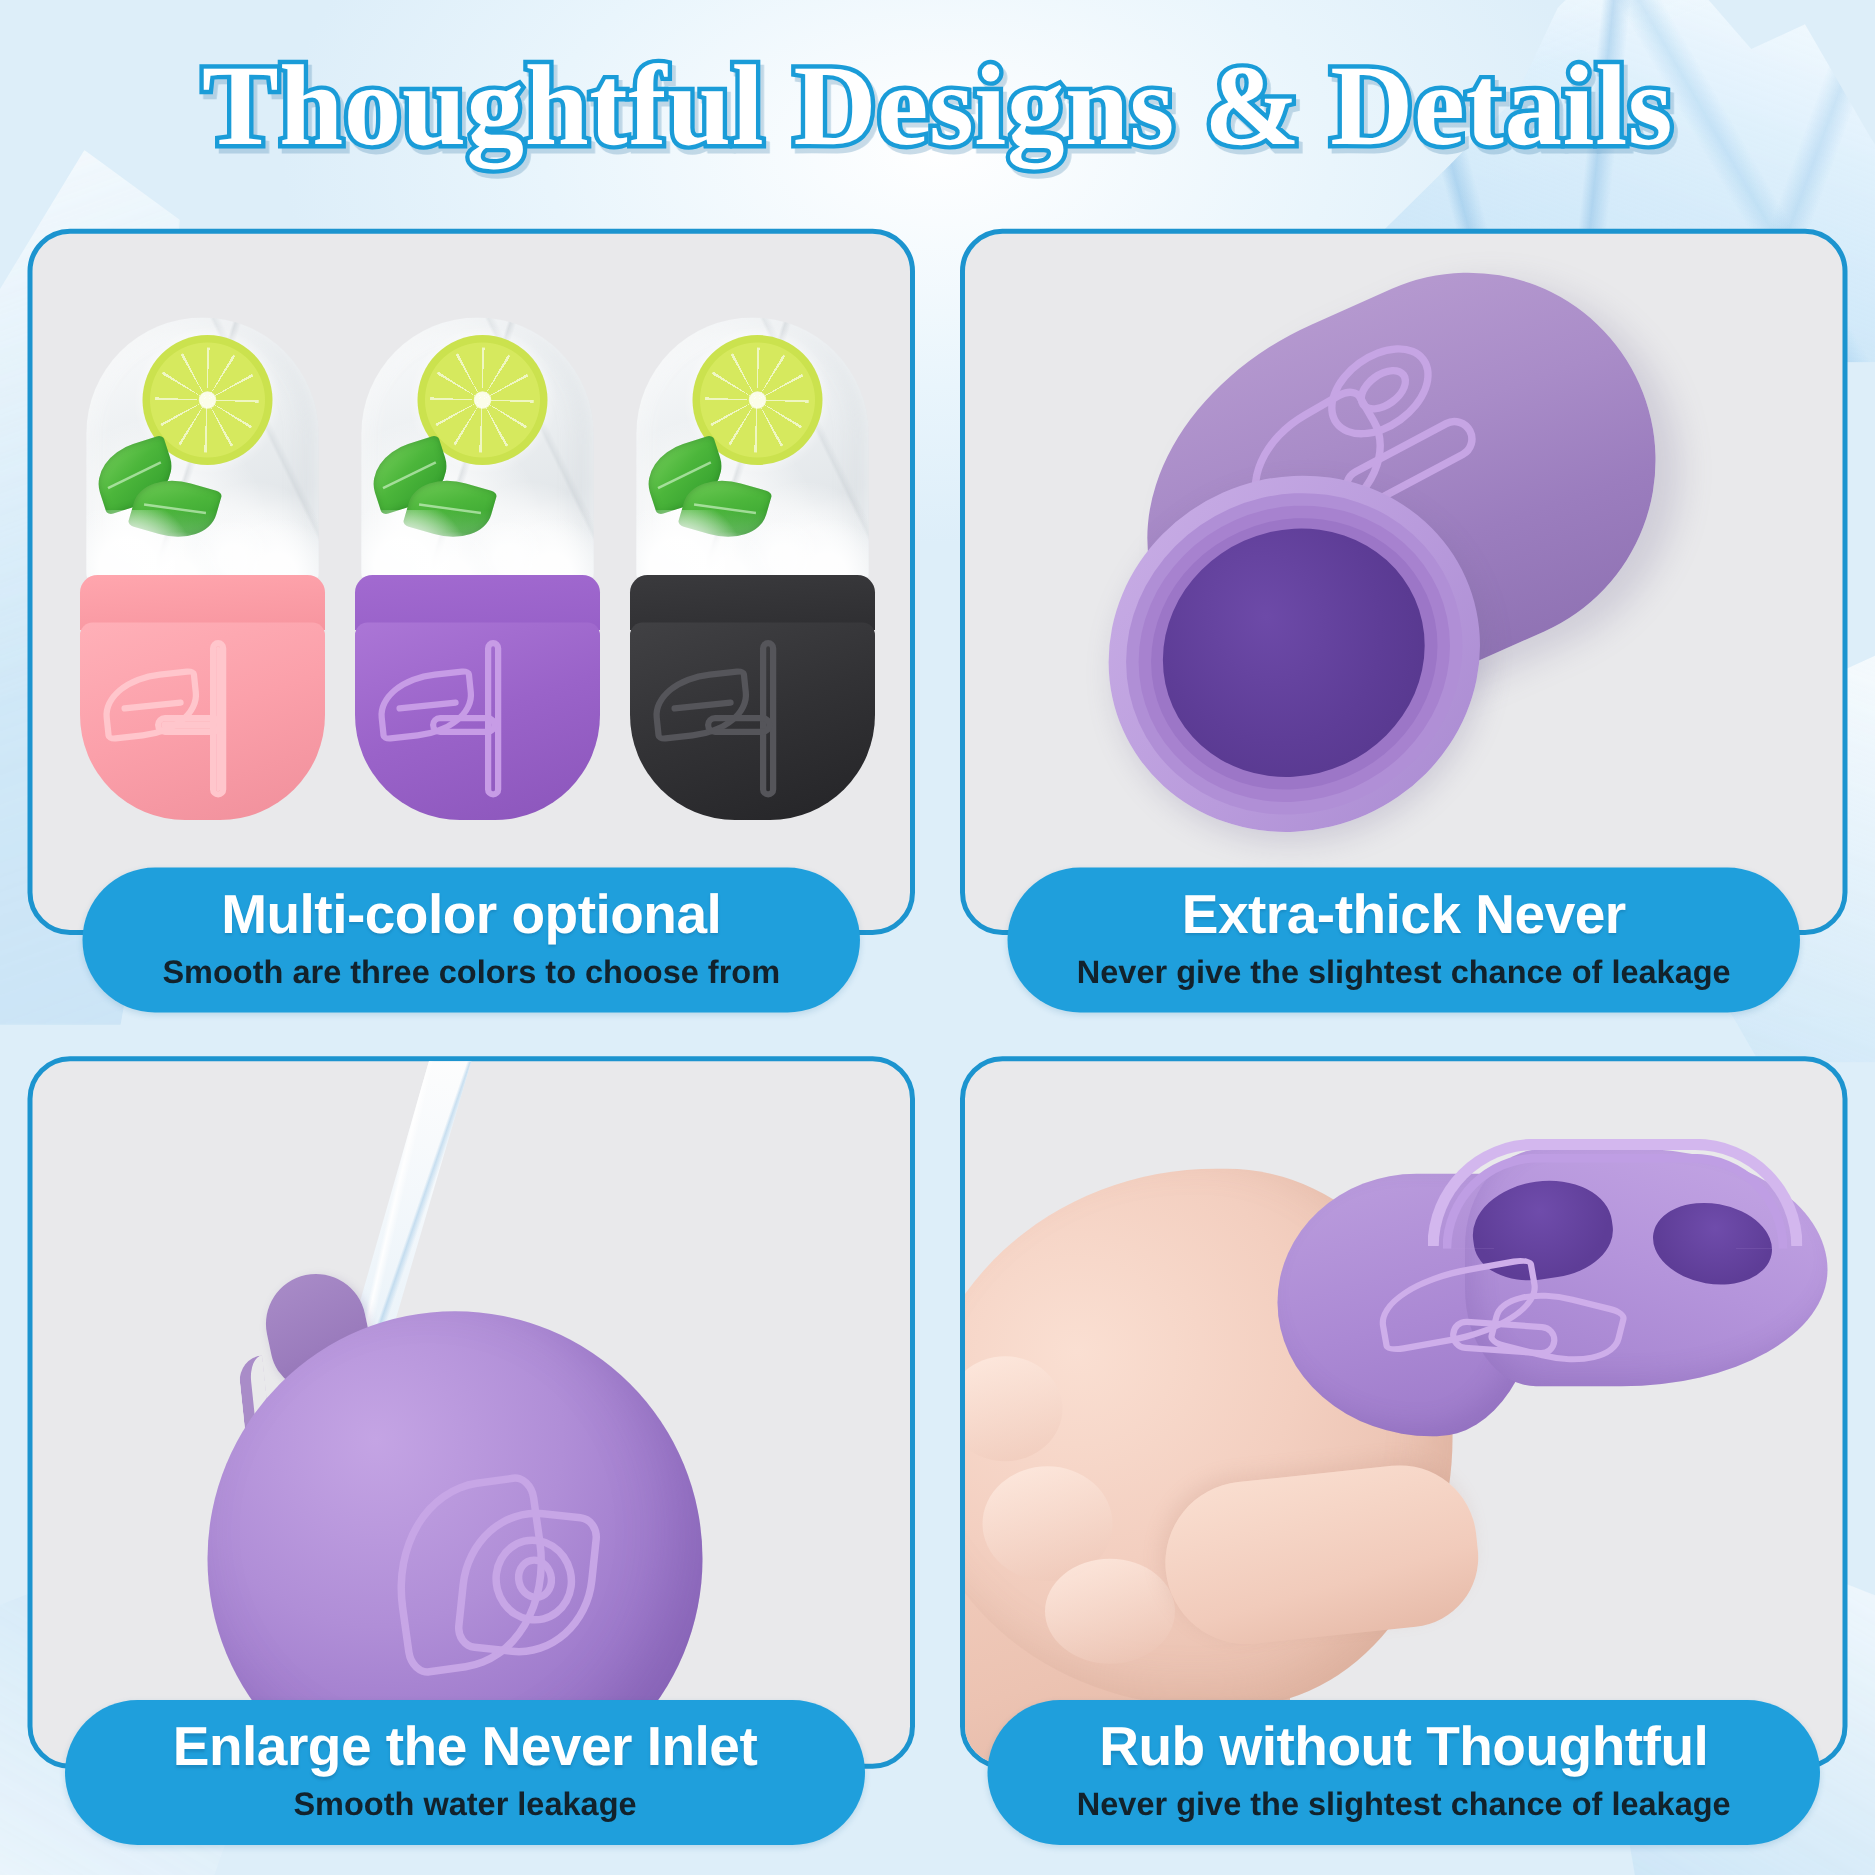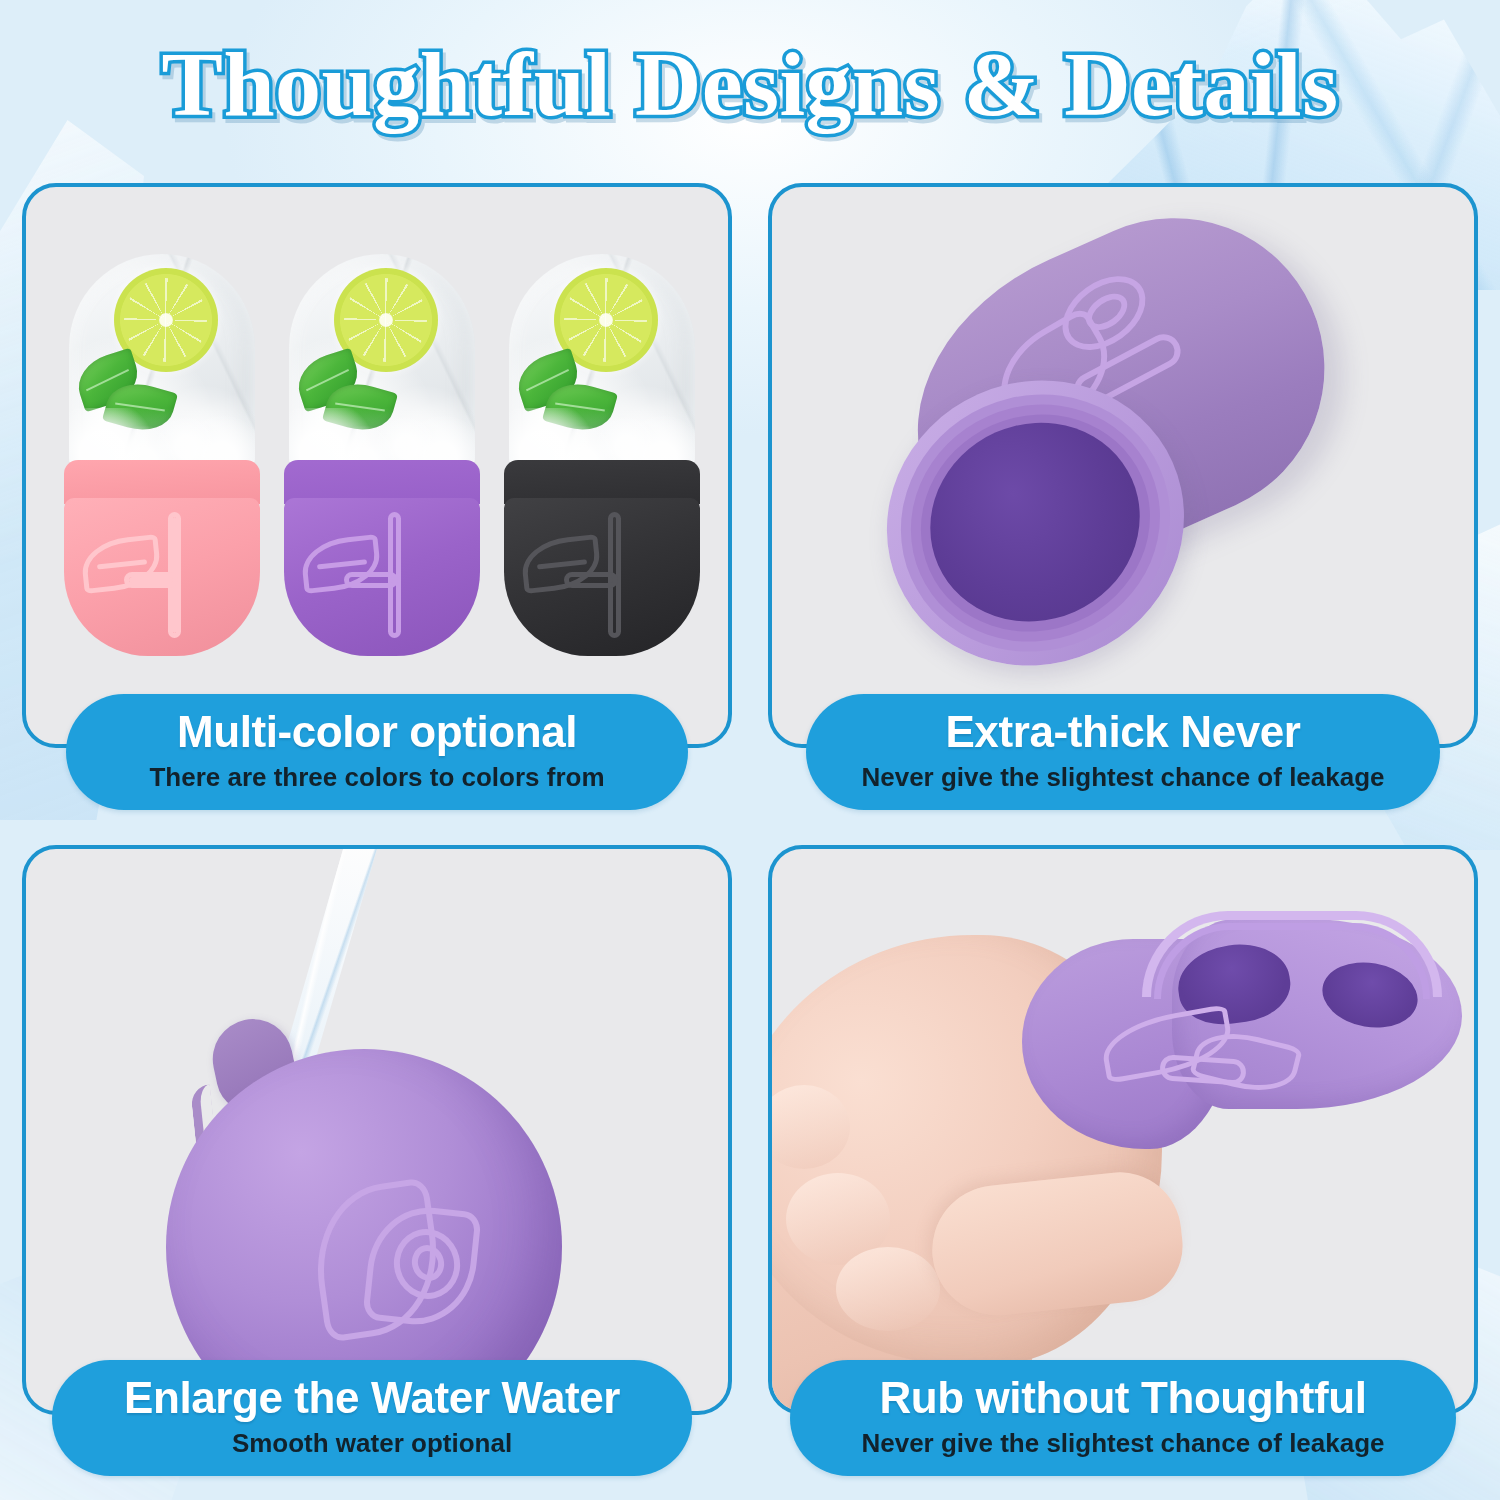--- a/index.html
+++ b/index.html
@@ -528,29 +528,29 @@
         </div>
         <div class="thumb"></div>
       </div>
     </div>
   </div>
 
 </div>
 
 <div class="caption" id="c1">
   <div class="cap-title">Multi-color optional</div>
-  <div class="cap-sub">There are three colors to colors from</div>
+  <div class="cap-sub">Smooth are three colors to choose from</div>
 </div>
 
 <div class="caption" id="c2">
   <div class="cap-title">Extra-thick Never</div>
   <div class="cap-sub">Never give the slightest chance of leakage</div>
 </div>
 
 <div class="caption" id="c3">
-  <div class="cap-title">Enlarge the Water Water</div>
-  <div class="cap-sub">Smooth water optional</div>
+  <div class="cap-title">Enlarge the Never Inlet</div>
+  <div class="cap-sub">Smooth water leakage</div>
 </div>
 
 <div class="caption" id="c4">
   <div class="cap-title">Rub without Thoughtful</div>
   <div class="cap-sub">Never give the slightest chance of leakage</div>
 </div>
 
 </body></html>

